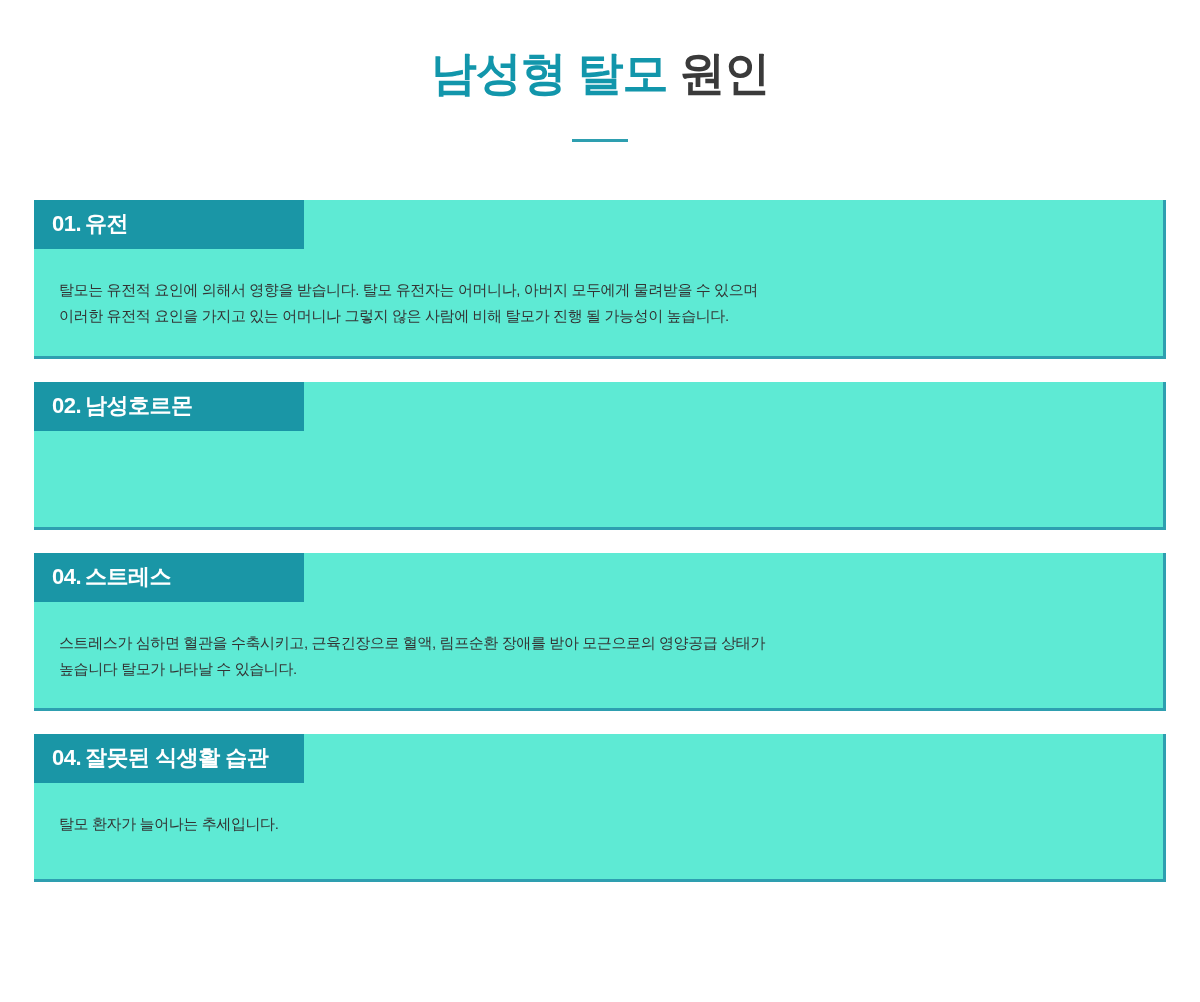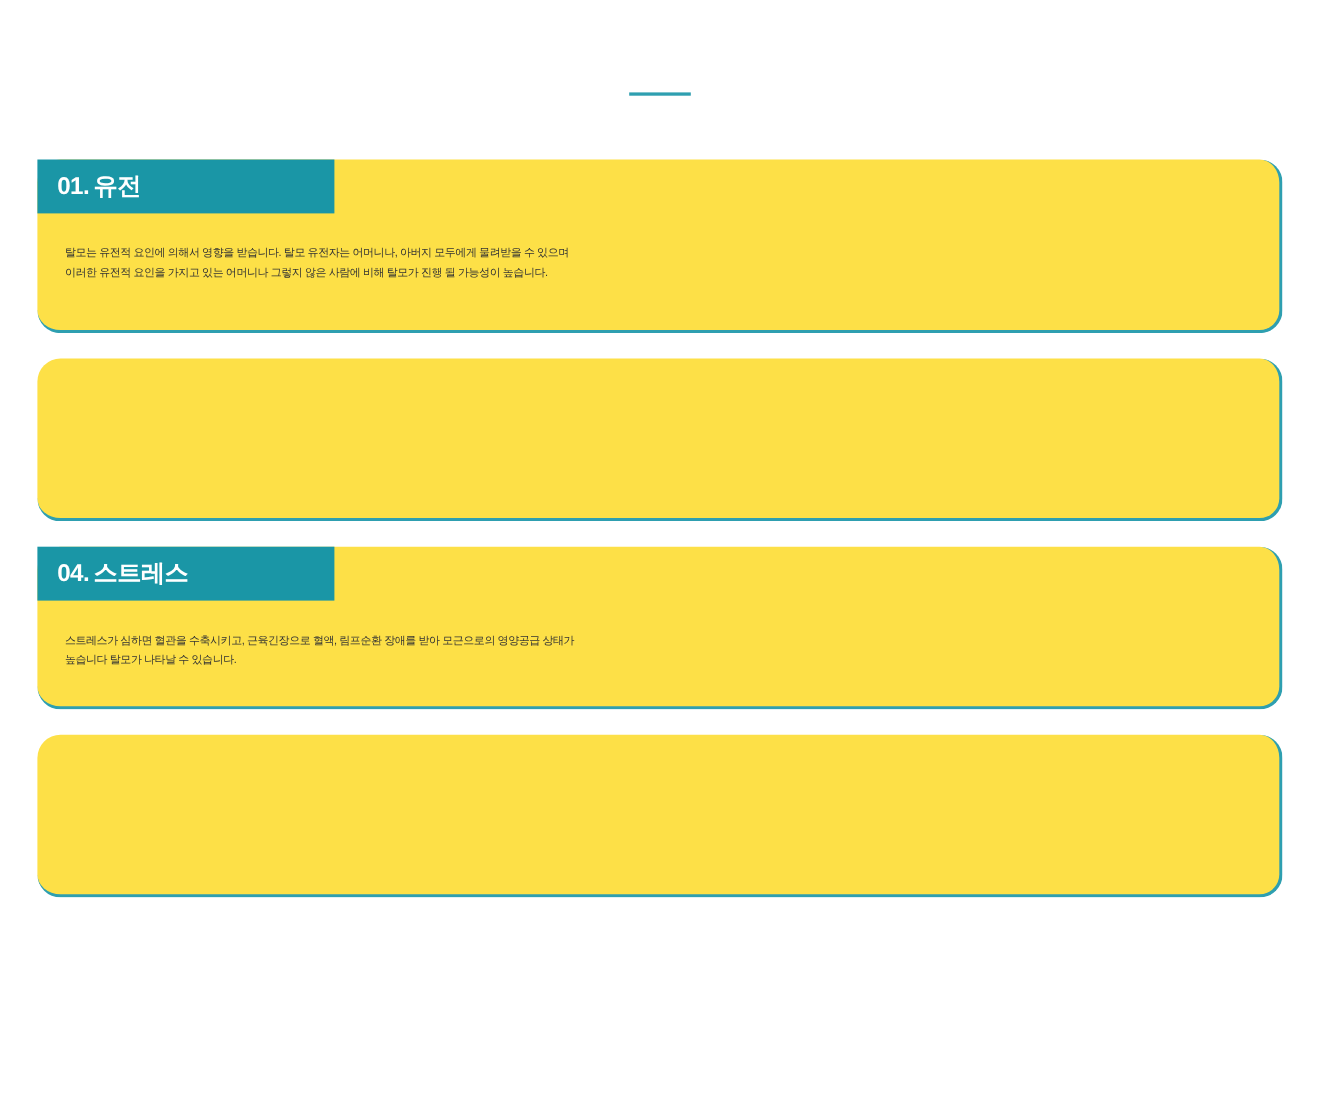--- a/index.html
+++ b/index.html
@@ -45,90 +45,93 @@
     margin: 38px auto 0 auto;
   }
 
   
   .sections {
     margin-top: 58px;
     padding: 0 34px 0 34px;
   }
   .section {
     position: relative;
-    background: #fde047;
+    background: #5eead4;
     border-right: 3px solid #2e9fb0;
     border-bottom: 3px solid #2e9fb0;
     box-sizing: border-box;
     margin-bottom: 23px;
     padding: 0 0 26px 0;
-    border-radius: 21px;
   }
   .section-head {
     display: inline-block;
     background: #1a96a6;
     color: #ffffff;
     font-size: 22px;
     font-weight: 700;
     letter-spacing: -0.5px;
     line-height: 1;
     padding: 13px 26px 14px 18px;
     min-width: 270px;
     box-sizing: border-box;
     margin: 0 0 0 0;
   }
   .section-head .num {
     margin-right: 4px;
   }
   .section-body {
     padding: 28px 30px 0 25px;
-    font-size: 10px;
+    font-size: 15px;
     line-height: 1.75;
     color: #333333;
     letter-spacing: -0.4px;
   }
   .section-body p {
     margin: 0;
   }
 
   
   .sec-1 { min-height: 158px; }
   .sec-2 { min-height: 148px; }
   .sec-3 { min-height: 148px; }
   .sec-4 { min-height: 148px; }
 </style>
 </head>
 <body>
 
 <div class="page">
 
   <div class="title-block">
+    <h1 class="page-title"><span class="accent">남성형 탈모</span><span> 원인</span></h1>
     <div class="title-rule"></div>
   </div>
 
   <div class="sections">
 
     <div class="section sec-1">
       <div class="section-head"><span class="num">01.</span><span>유전</span></div>
       <div class="section-body">
         <p>탈모는 유전적 요인에 의해서 영향을 받습니다. 탈모 유전자는 어머니나, 아버지 모두에게 물려받을 수 있으며</p>
         <p>이러한 유전적 요인을 가지고 있는 어머니나 그렇지 않은 사람에 비해 탈모가 진행 될 가능성이 높습니다.</p>
       </div>
     </div>
 
     <div class="section sec-2">
+      <div class="section-head"><span class="num">02.</span><span>남성호르몬</span></div>
     </div>
 
     <div class="section sec-3">
       <div class="section-head"><span class="num">04.</span><span>스트레스</span></div>
       <div class="section-body">
         <p>스트레스가 심하면 혈관을 수축시키고, 근육긴장으로 혈액, 림프순환 장애를 받아 모근으로의 영양공급 상태가</p>
         <p>높습니다 탈모가 나타날 수 있습니다.</p>
       </div>
     </div>
 
     <div class="section sec-4">
+      <div class="section-head"><span class="num">04.</span><span>잘못된 식생활 습관</span></div>
       <div class="section-body">
+        <p>탈모 환자가 늘어나는 추세입니다.</p>
       </div>
     </div>
 
   </div>
 </div>
 
 </body></html>

